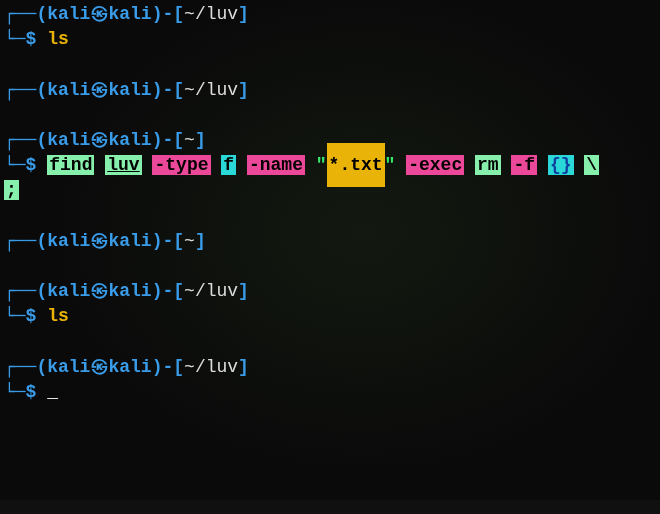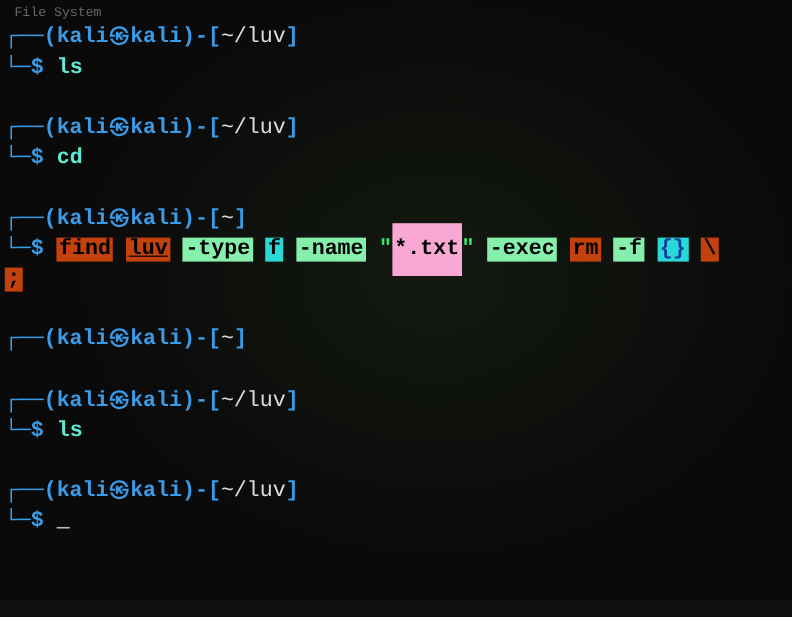--- a/index.html
+++ b/index.html
@@ -29,51 +29,49 @@
     .line { white-space: pre; }
     .box-char { color: #3a9ce8; }
     .paren { color: #3a9ce8; }
     .dash-b { color: #3a9ce8; }
     .bracket { color: #3a9ce8; }
     .user { color: #3a9ce8; font-weight: bold; }
     .at { color: #3a9ce8; position: relative; }
     .host { color: #3a9ce8; font-weight: bold; }
     .path { color: #ddd; font-weight: normal; }
     .dollar { color: #3a9ce8; font-weight: bold; }
-    .cmd { color: #5eead4; font-weight: bold; margin-top: 36px; }
+    .cmd { color: #eab308; font-weight: bold; margin-top: 36px; }
     .output { color: #2de0b0; }
     .ul { text-decoration: underline; }
-    .hl-green { background: #c2410c; color: #000; padding: 0 2px; }
+    .hl-green { background: #86efac; color: #000; padding: 0 2px; }
     .hl-cyan { background: #2ad8d8; color: #000; padding: 0 2px; }
-    .hl-magenta { background: #86efac; color: #000; padding: 0 2px; }
-    .hl-orange { background: #f9a8d4; color: #000; padding: 12px 2px; }
+    .hl-magenta { background: #ec4899; color: #000; padding: 0 2px; }
+    .hl-orange { background: #eab308; color: #000; padding: 12px 2px; }
     .hl-greentxt { color: #34e86a; }
     .cursor { color: #fff; }
     .underline-green { text-decoration: underline; color: #2de0b0; }
     .bottom-bar {
       position: absolute;
       bottom: 0; left: 0; right: 0;
       height: 14px;
       background: rgba(20,20,20,0.6);
       font-size: 9px;
       color: #555;
     }
   </style>
 </head>
 <body>
 
 <div class="terminal">
-  <div class="top-label">File System</div>
 
   <div class="line"><span class="box-char">┌──</span><span class="paren">(</span><span class="user">kali</span><span class="at">㉿</span><span class="host">kali</span><span class="paren">)</span><span class="dash-b">-</span><span class="bracket">[</span><span class="path">~/luv</span><span class="bracket">]</span></div>
   <div class="line"><span class="box-char">└─</span><span class="dollar">$</span> <span class="cmd">ls</span></div>
   <div class="line">&nbsp;</div>
 
   <div class="line"><span class="box-char">┌──</span><span class="paren">(</span><span class="user">kali</span><span class="at">㉿</span><span class="host">kali</span><span class="paren">)</span><span class="dash-b">-</span><span class="bracket">[</span><span class="path">~/luv</span><span class="bracket">]</span></div>
-  <div class="line"><span class="box-char">└─</span><span class="dollar">$</span> <span class="cmd">cd</span></div>
   <div class="line">&nbsp;</div>
 
   <div class="line"><span class="box-char">┌──</span><span class="paren">(</span><span class="user">kali</span><span class="at">㉿</span><span class="host">kali</span><span class="paren">)</span><span class="dash-b">-</span><span class="bracket">[</span><span class="path">~</span><span class="bracket">]</span></div>
   <div class="line"><span class="box-char">└─</span><span class="dollar">$</span> <span class="hl-green">find</span> <span class="hl-green ul">luv</span> <span class="hl-magenta">-type</span> <span class="hl-cyan">f</span> <span class="hl-magenta">-name</span> <span class="hl-greentxt">"</span><span class="hl-orange">*.txt</span><span class="hl-greentxt">"</span> <span class="hl-magenta">-exec</span> <span class="hl-green">rm</span> <span class="hl-magenta">-f</span> <span class="hl-cyan" style="color:#1040a0;font-weight:bold">{}</span> <span class="hl-green">\</span></div>
   <div class="line"><span class="hl-green">;</span></div>
   <div class="line">&nbsp;</div>
 
   <div class="line"><span class="box-char">┌──</span><span class="paren">(</span><span class="user">kali</span><span class="at">㉿</span><span class="host">kali</span><span class="paren">)</span><span class="dash-b">-</span><span class="bracket">[</span><span class="path">~</span><span class="bracket">]</span></div>
   <div class="line">&nbsp;</div>
 

